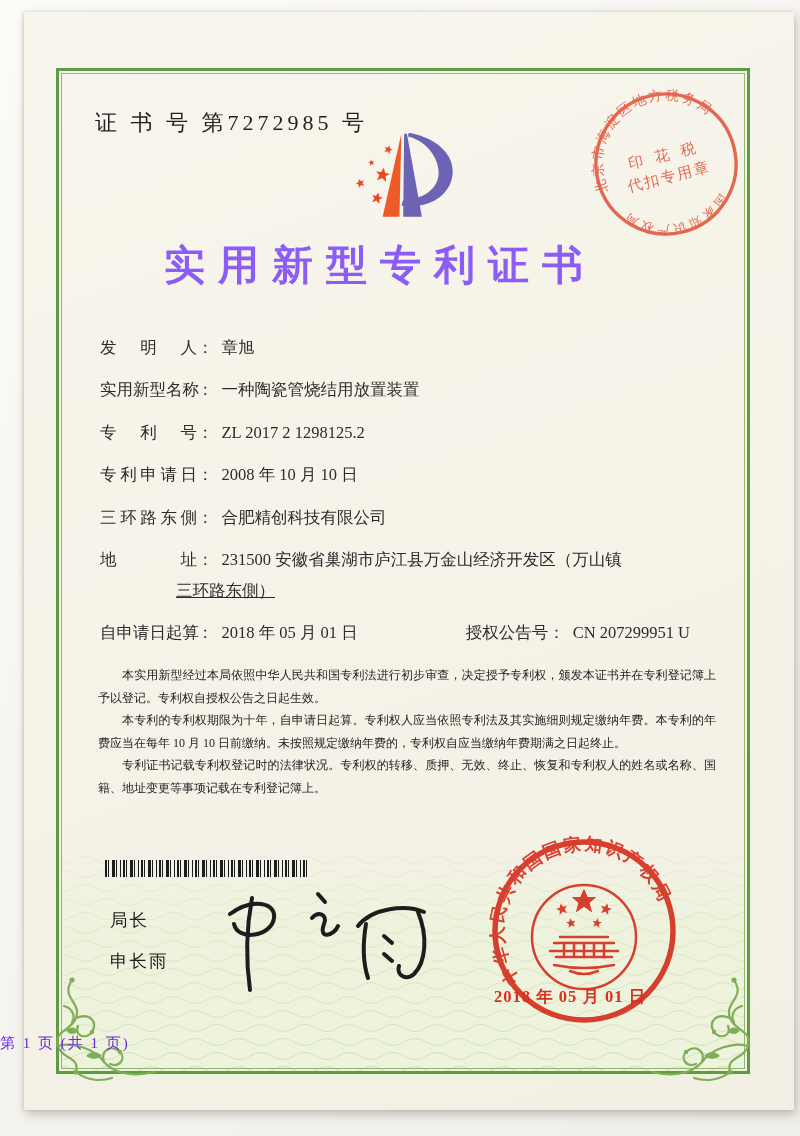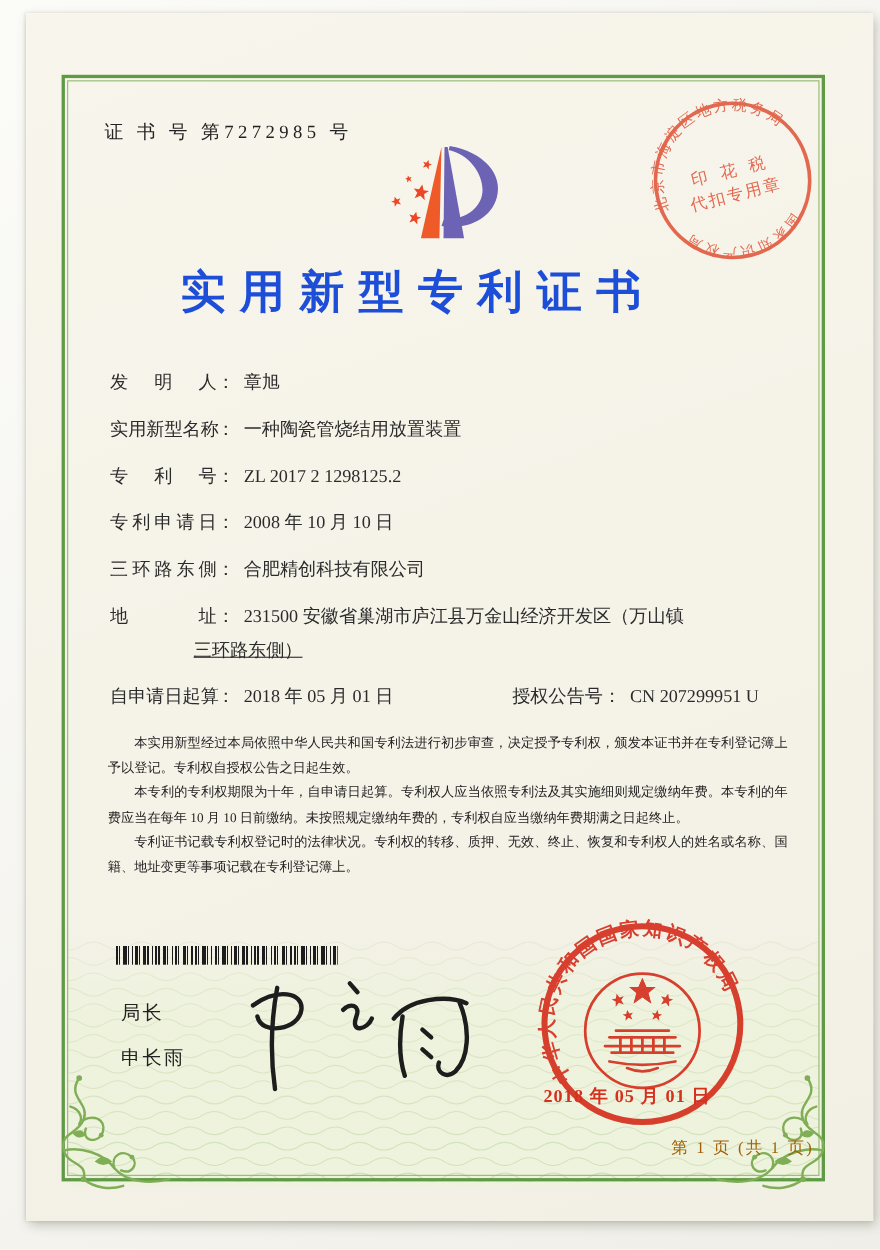--- a/index.html
+++ b/index.html
@@ -25,28 +25,28 @@
   }
   
   #guilloche{position:absolute;left:38px;right:50px;top:840px;height:226px;overflow:hidden;
     background:linear-gradient(180deg,rgba(237,243,220,0) 0%,rgba(237,243,220,.85) 30%,#eef3dd 100%);}
   #guilloche svg{display:block}
   
   .flourish{position:absolute;width:120px;height:120px;}
   .flourish.bl{left:18px;bottom:18px;}
   .flourish.br{right:30px;bottom:18px;transform:scaleX(-1);}
   
-  #cert-no{position:absolute;left:95px;top:108px;font-size:17px;letter-spacing:4px;color:#222;}
+  #cert-no{position:absolute;left:95px;top:108px;font-size:22px;letter-spacing:4px;color:#222;}
   
   #logo{position:absolute;left:336px;top:120px;width:140px;height:115px;}
   
   #tax-stamp{position:absolute;left:588px;top:86px;width:156px;height:156px;transform:rotate(-14deg);opacity:.88;}
   
   #title{position:absolute;left:0;right:40px;top:238px;text-align:center;
-    font-size:41px;font-weight:700;letter-spacing:13px;color:#1d4ed8;}
+    font-size:41px;font-weight:700;letter-spacing:13px;color:#8b5cf6;}
   
   #fields{position:absolute;left:100px;top:336px;width:640px;font-size:16.5px;}
   .field-row{margin-bottom:18.5px;line-height:1.45;white-space:nowrap;}
   .field-label{display:inline-block;width:97px;text-align:justify;text-align-last:justify;vertical-align:top;}
   .field-colon{margin-right:8px;}
   .addr2{margin-left:76px;margin-top:-12px;text-decoration:underline;}
   .grant-row{display:flex;gap:0;}
   .grant-row .pair2{margin-left:108px;}
   
   #paras{position:absolute;left:98px;top:664px;width:618px;font-size:12px;line-height:1.88;
@@ -63,21 +63,21 @@
   }
   
   #signer{position:absolute;left:110px;top:908px;font-size:17.5px;letter-spacing:2px;color:#222;}
   #signer .line2{margin-top:17px;}
   #signature{position:absolute;left:200px;top:878px;width:240px;height:120px;}
   
   #seal{position:absolute;left:488px;top:835px;width:192px;height:192px;opacity:.92;}
   #seal-date{position:absolute;left:494px;top:986px;width:180px;font-size:16.5px;color:#d6301f;
     letter-spacing:1px;font-weight:600;}
   
-  #footer{position:absolute;left:0;right:60px;top:1034px;text-align:right;font-size:15px;letter-spacing:2px;color:#a16207;}
+  #footer{position:absolute;left:0;right:60px;top:1034px;text-align:left;font-size:15px;letter-spacing:2px;color:#6d28d9;}
 </style>
 </head>
 <body>
 
 <div id="paper">
 
   <div id="guilloche">
     <svg id="guilloche-svg" width="712" height="226" xmlns="http://www.w3.org/2000/svg">
         <path d="M-10,8 q11,7 22,0 q11,-7 22,0 q11,7 22,0 q11,-7 22,0 q11,7 22,0 q11,-7 22,0 q11,7 22,0 q11,-7 22,0 q11,7 22,0 q11,-7 22,0 q11,7 22,0 q11,-7 22,0 q11,7 22,0 q11,-7 22,0 q11,7 22,0 q11,-7 22,0 q11,7 22,0 q11,-7 22,0 q11,7 22,0 q11,-7 22,0 q11,7 22,0 q11,-7 22,0 q11,7 22,0 q11,-7 22,0 q11,7 22,0 q11,-7 22,0 q11,7 22,0 q11,-7 22,0 q11,7 22,0 q11,-7 22,0 q11,7 22,0 q11,-7 22,0 q11,7 22,0 q11,-7 22,0" fill="none" stroke="#cfe0b4" stroke-width="1" opacity="0.35"></path>
         <path d="M-10,22 q11,-7 22,0 q11,7 22,0 q11,-7 22,0 q11,7 22,0 q11,-7 22,0 q11,7 22,0 q11,-7 22,0 q11,7 22,0 q11,-7 22,0 q11,7 22,0 q11,-7 22,0 q11,7 22,0 q11,-7 22,0 q11,7 22,0 q11,-7 22,0 q11,7 22,0 q11,-7 22,0 q11,7 22,0 q11,-7 22,0 q11,7 22,0 q11,-7 22,0 q11,7 22,0 q11,-7 22,0 q11,7 22,0 q11,-7 22,0 q11,7 22,0 q11,-7 22,0 q11,7 22,0 q11,-7 22,0 q11,7 22,0 q11,-7 22,0 q11,7 22,0 q11,-7 22,0 q11,7 22,0" fill="none" stroke="#cfe0b4" stroke-width="1" opacity="0.38999999999999996"></path>

